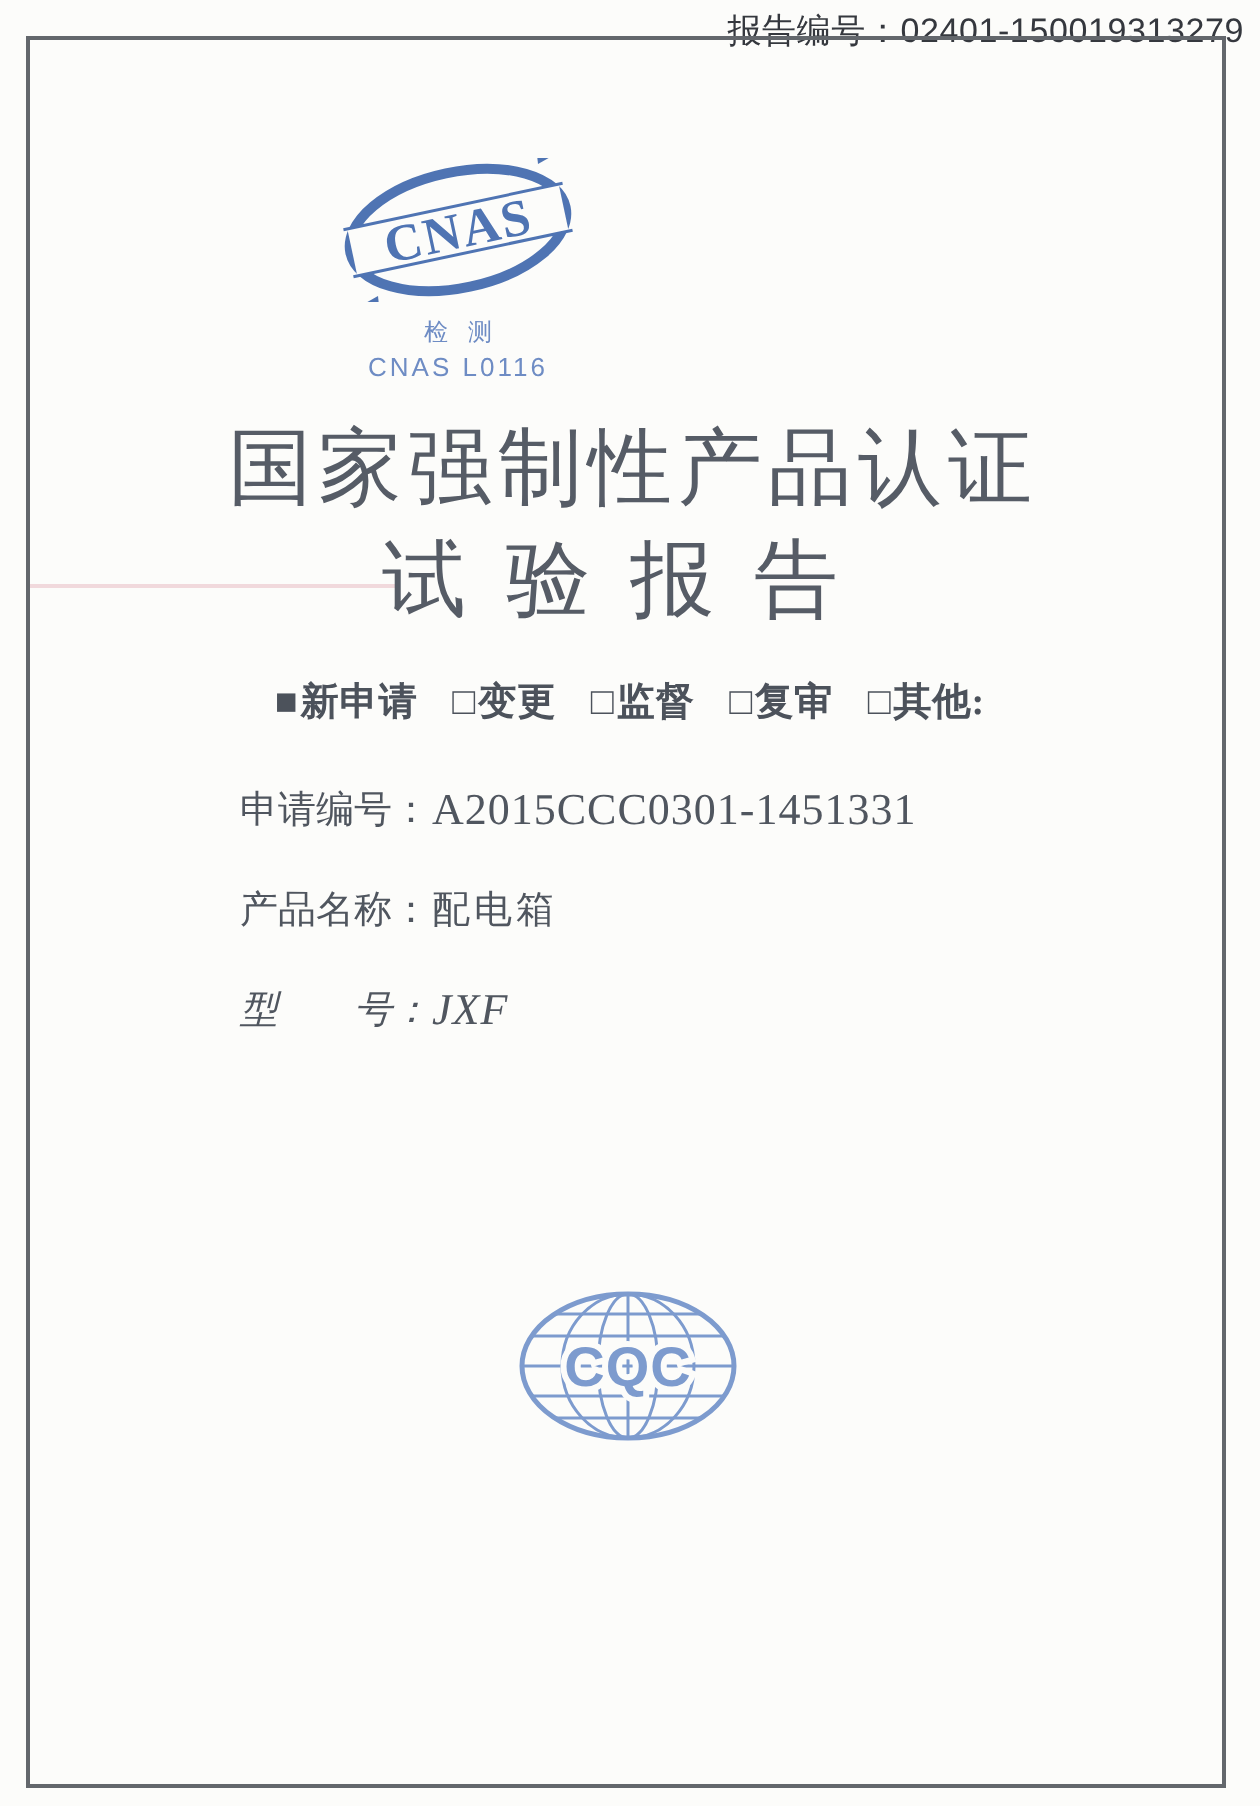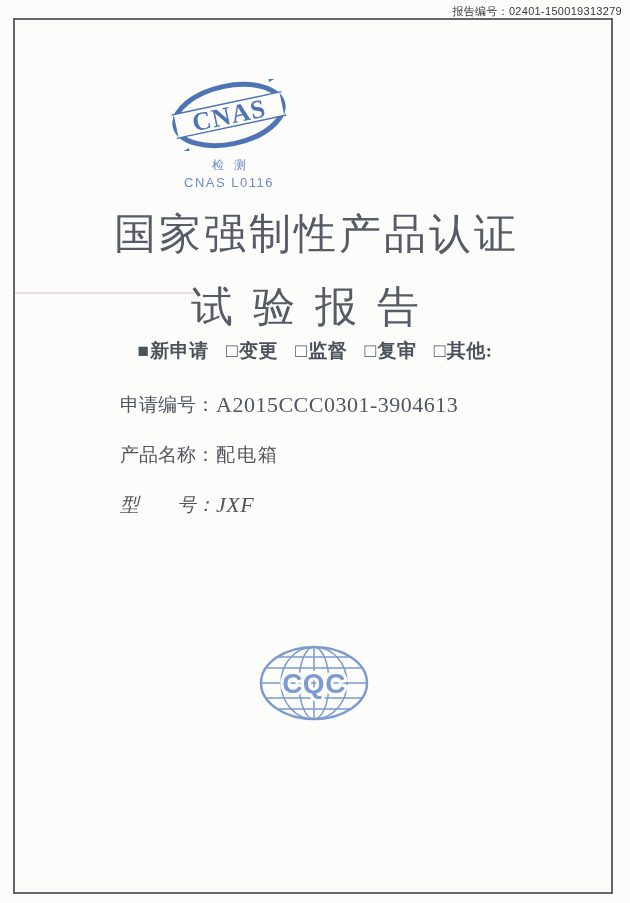--- a/index.html
+++ b/index.html
@@ -5,21 +5,21 @@
   html,body{margin:0;padding:0;background:#e9e9e9;}
   .page{
     position:relative;width:630px;height:903px;margin:0 auto;
     background:#fcfcfa;overflow:hidden;
     font-family:"Liberation Serif", serif;
   }
   
   .report-no{
     position:absolute;top:4px;right:8px;
     font-family:"Liberation Sans", sans-serif;
-    font-size:11px;color:#35383e;letter-spacing:.3px;
+    font-size:17px;color:#35383e;letter-spacing:.3px;
   }
   
   .frame{
     position:absolute;left:13px;top:18px;width:600px;height:876px;
     box-sizing:border-box;border:2px solid #63676c;
   }
   
   .scan-line{
     position:absolute;left:15px;top:292px;width:185px;height:2px;
     background:#edd0d5;opacity:.8;
@@ -36,21 +36,21 @@
     margin-top:2px;font-size:12px;color:#6e8cc4;
     letter-spacing:10px;padding-left:10px;
   }
   .cnas-sub2{
     margin-top:1px;font-family:"Liberation Sans", sans-serif;
     font-size:13px;color:#6e8cc4;letter-spacing:1.5px;
   }
   
   .title{position:absolute;left:0;top:206px;width:100%;text-align:center;color:#565c66;font-family:Liberation Mono, monospace;}
   .title .t1{font-size:42px;letter-spacing:3px;padding-left:3px;}
-  .title .t2{margin-top:17px;font-size:42px;letter-spacing:20px;}
+  .title .t2{font-size:42px;letter-spacing:20px;}
   
   .checks{
     position:absolute;left:0;top:338px;width:100%;text-align:center;
     font-size:19px;font-weight:600;color:#4c525b;letter-spacing:.5px;
   }
   .chk{margin:0 6px;white-space:nowrap;}
   .chk .box{margin-right:1px;}
   
   .fields{position:absolute;left:120px;top:390px;width:470px;color:#50565f;}
   .frow{position:absolute;left:0;white-space:nowrap;}
@@ -102,21 +102,21 @@
     <span class="chk"><span class="box">■</span><span>新申请</span></span>
     <span class="chk"><span class="box">□</span><span>变更</span></span>
     <span class="chk"><span class="box">□</span><span>监督</span></span>
     <span class="chk"><span class="box">□</span><span>复审</span></span>
     <span class="chk"><span class="box">□</span><span>其他:</span></span>
   </div>
 
   <div class="fields">
     <div class="frow r1">
       <span class="lab">申请编号：</span>
-      <span class="val latin">A2015CCC0301-3904613</span>
+      <span class="val latin">A2015CCC0301-1451331</span>
     </div>
     <div class="frow r2">
       <span class="lab">产品名称：</span>
       <span class="val">配电箱</span>
     </div>
     <div class="frow r3">
       <span class="lab">型　　号：</span>
       <span class="val latin">JXF</span>
     </div>
     <div class="frow r4">

